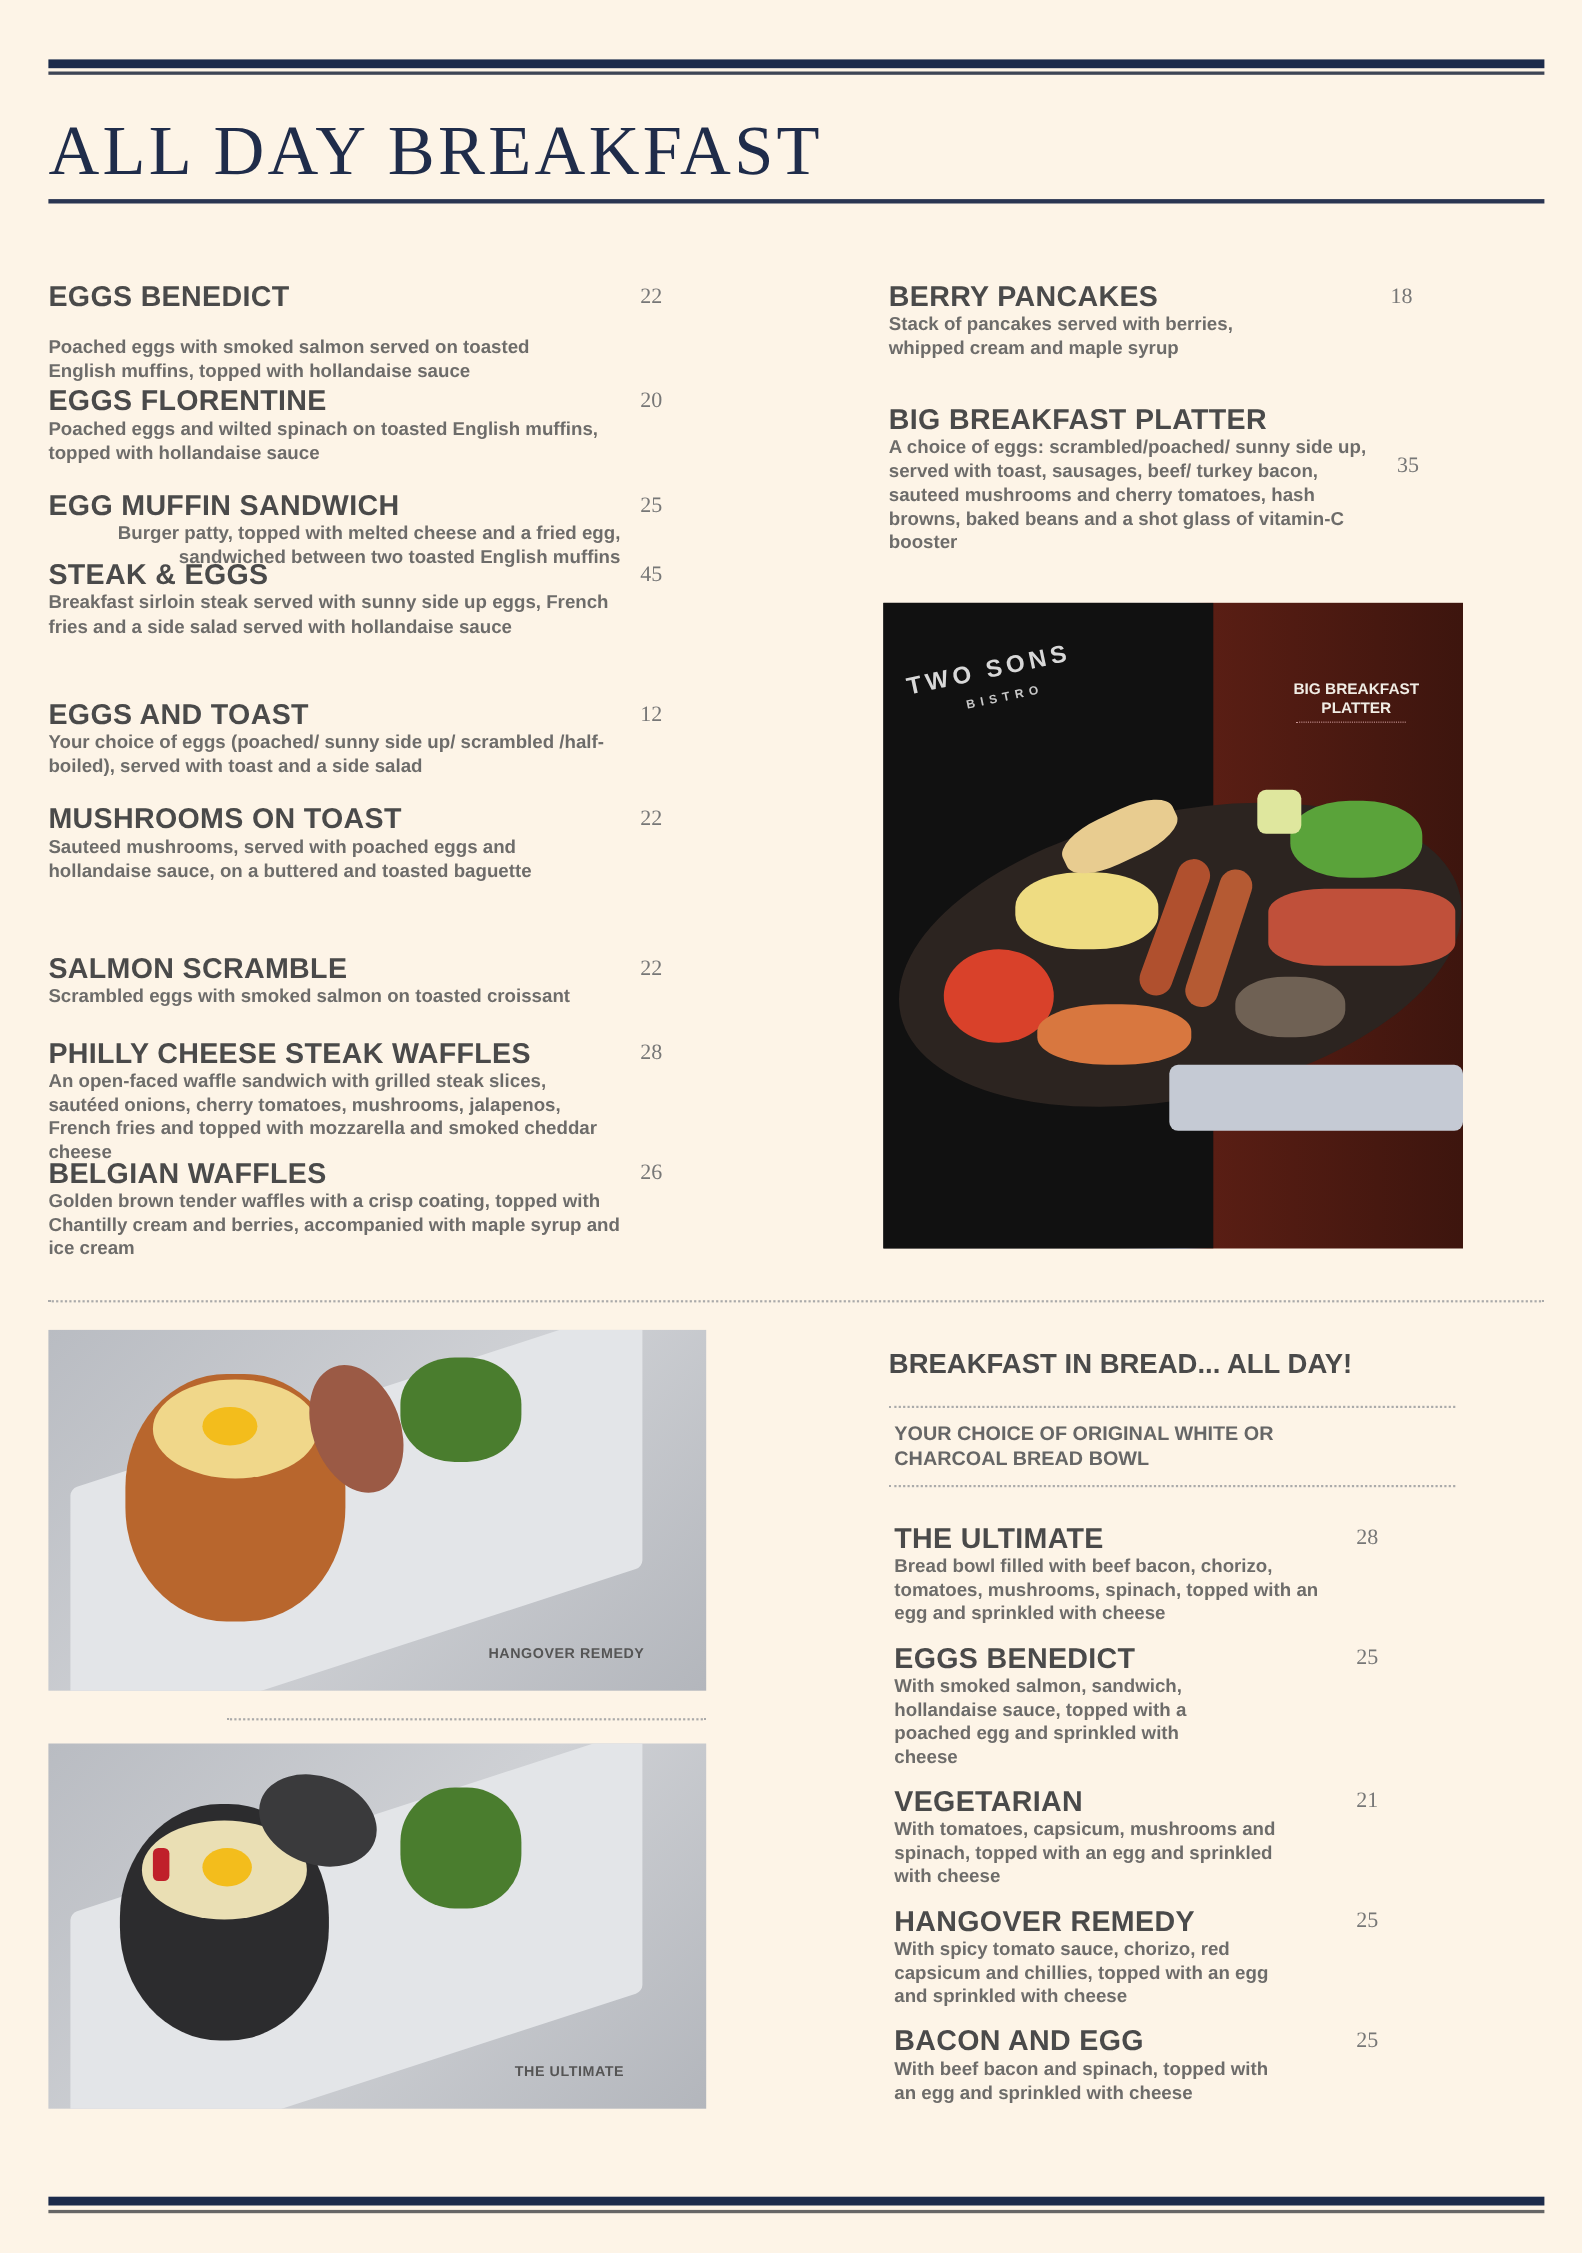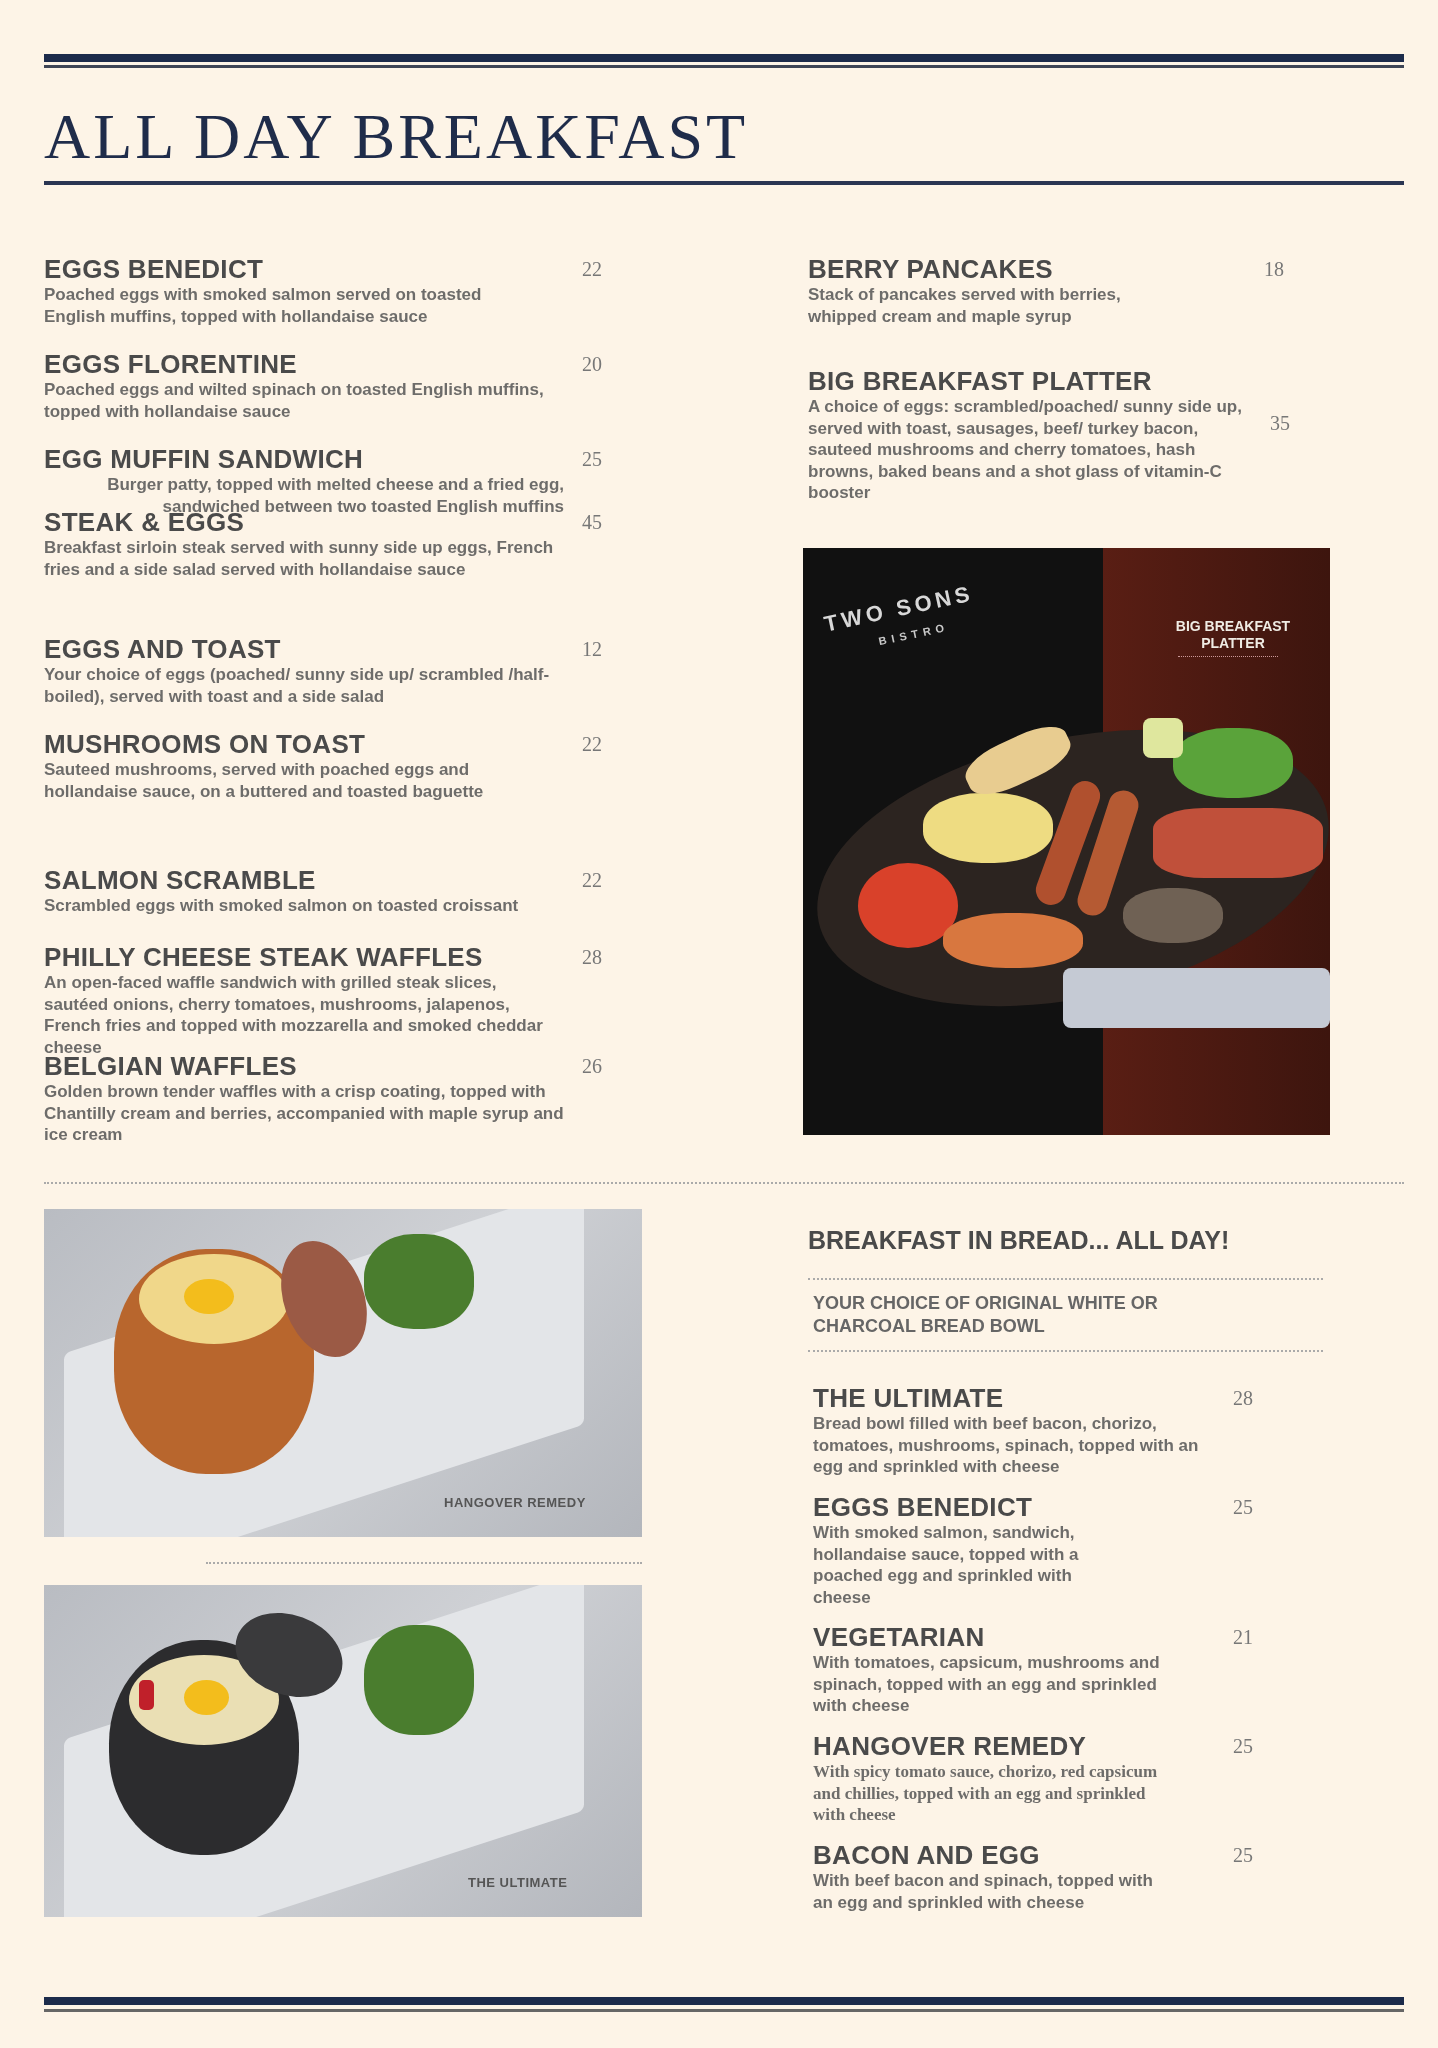--- a/index.html
+++ b/index.html
@@ -23,21 +23,21 @@
 
 <div class="rule-thick" style="top:54px;"></div>
 <div class="rule-thin" style="top:65px;"></div>
 
 <h1 class="title" style="margin:0;">ALL DAY BREAKFAST</h1>
 
 <div class="rule-thin" style="top:181px;height:4px;background:#2a3552;"></div>
 
 <div class="item left" style="left:44px;top:254px;width:580px;">
   <div class="name">EGGS BENEDICT</div>
-  <div class="desc" style="width:500px;">Poached eggs with smoked salmon served on toasted English muffins, topped with hollandaise sauce</div>
+  <div class="desc" style="width:500px;margin-top:21px;">Poached eggs with smoked salmon served on toasted English muffins, topped with hollandaise sauce</div>
   <div class="price">22</div>
 </div>
 <div class="item left" style="left:44px;top:349px;width:580px;">
   <div class="name">EGGS FLORENTINE</div>
   <div class="desc" style="width:500px;">Poached eggs and wilted spinach on toasted English muffins, topped with hollandaise sauce</div>
   <div class="price">20</div>
 </div>
 <div class="item left" style="left:44px;top:444px;width:580px;">
   <div class="name">EGG MUFFIN SANDWICH</div>
   <div class="desc" style="width:520px;text-align:right;">Burger patty, topped with melted cheese and a fried egg, sandwiched between two toasted English muffins</div>
@@ -146,21 +146,21 @@
   <div class="desc" style="width:285px;">With smoked salmon, sandwich, hollandaise sauce, topped with a poached egg and sprinkled with cheese</div>
   <div class="price" style="left:420px;">25</div>
 </div>
 <div class="item" style="left:813px;top:1622px;width:460px;">
   <div class="name">VEGETARIAN</div>
   <div class="desc" style="width:355px;">With tomatoes, capsicum, mushrooms and spinach, topped with an egg and sprinkled with cheese</div>
   <div class="price" style="left:420px;">21</div>
 </div>
 <div class="item" style="left:813px;top:1731px;width:460px;">
   <div class="name">HANGOVER REMEDY</div>
-  <div class="desc" style="width:350px;font-family:Liberation Serif, serif;">With spicy tomato sauce, chorizo, red capsicum and chillies, topped with an egg and sprinkled with cheese</div>
+  <div class="desc" style="width:350px;">With spicy tomato sauce, chorizo, red capsicum and chillies, topped with an egg and sprinkled with cheese</div>
   <div class="price" style="left:420px;">25</div>
 </div>
 <div class="item" style="left:813px;top:1840px;width:460px;">
   <div class="name">BACON AND EGG</div>
   <div class="desc" style="width:350px;">With beef bacon and spinach, topped with an egg and sprinkled with cheese</div>
   <div class="price" style="left:420px;">25</div>
 </div>
 
 <div class="rule-thick" style="top:1997px;"></div>
 <div class="rule-thin" style="top:2009px;background:#666;"></div>

